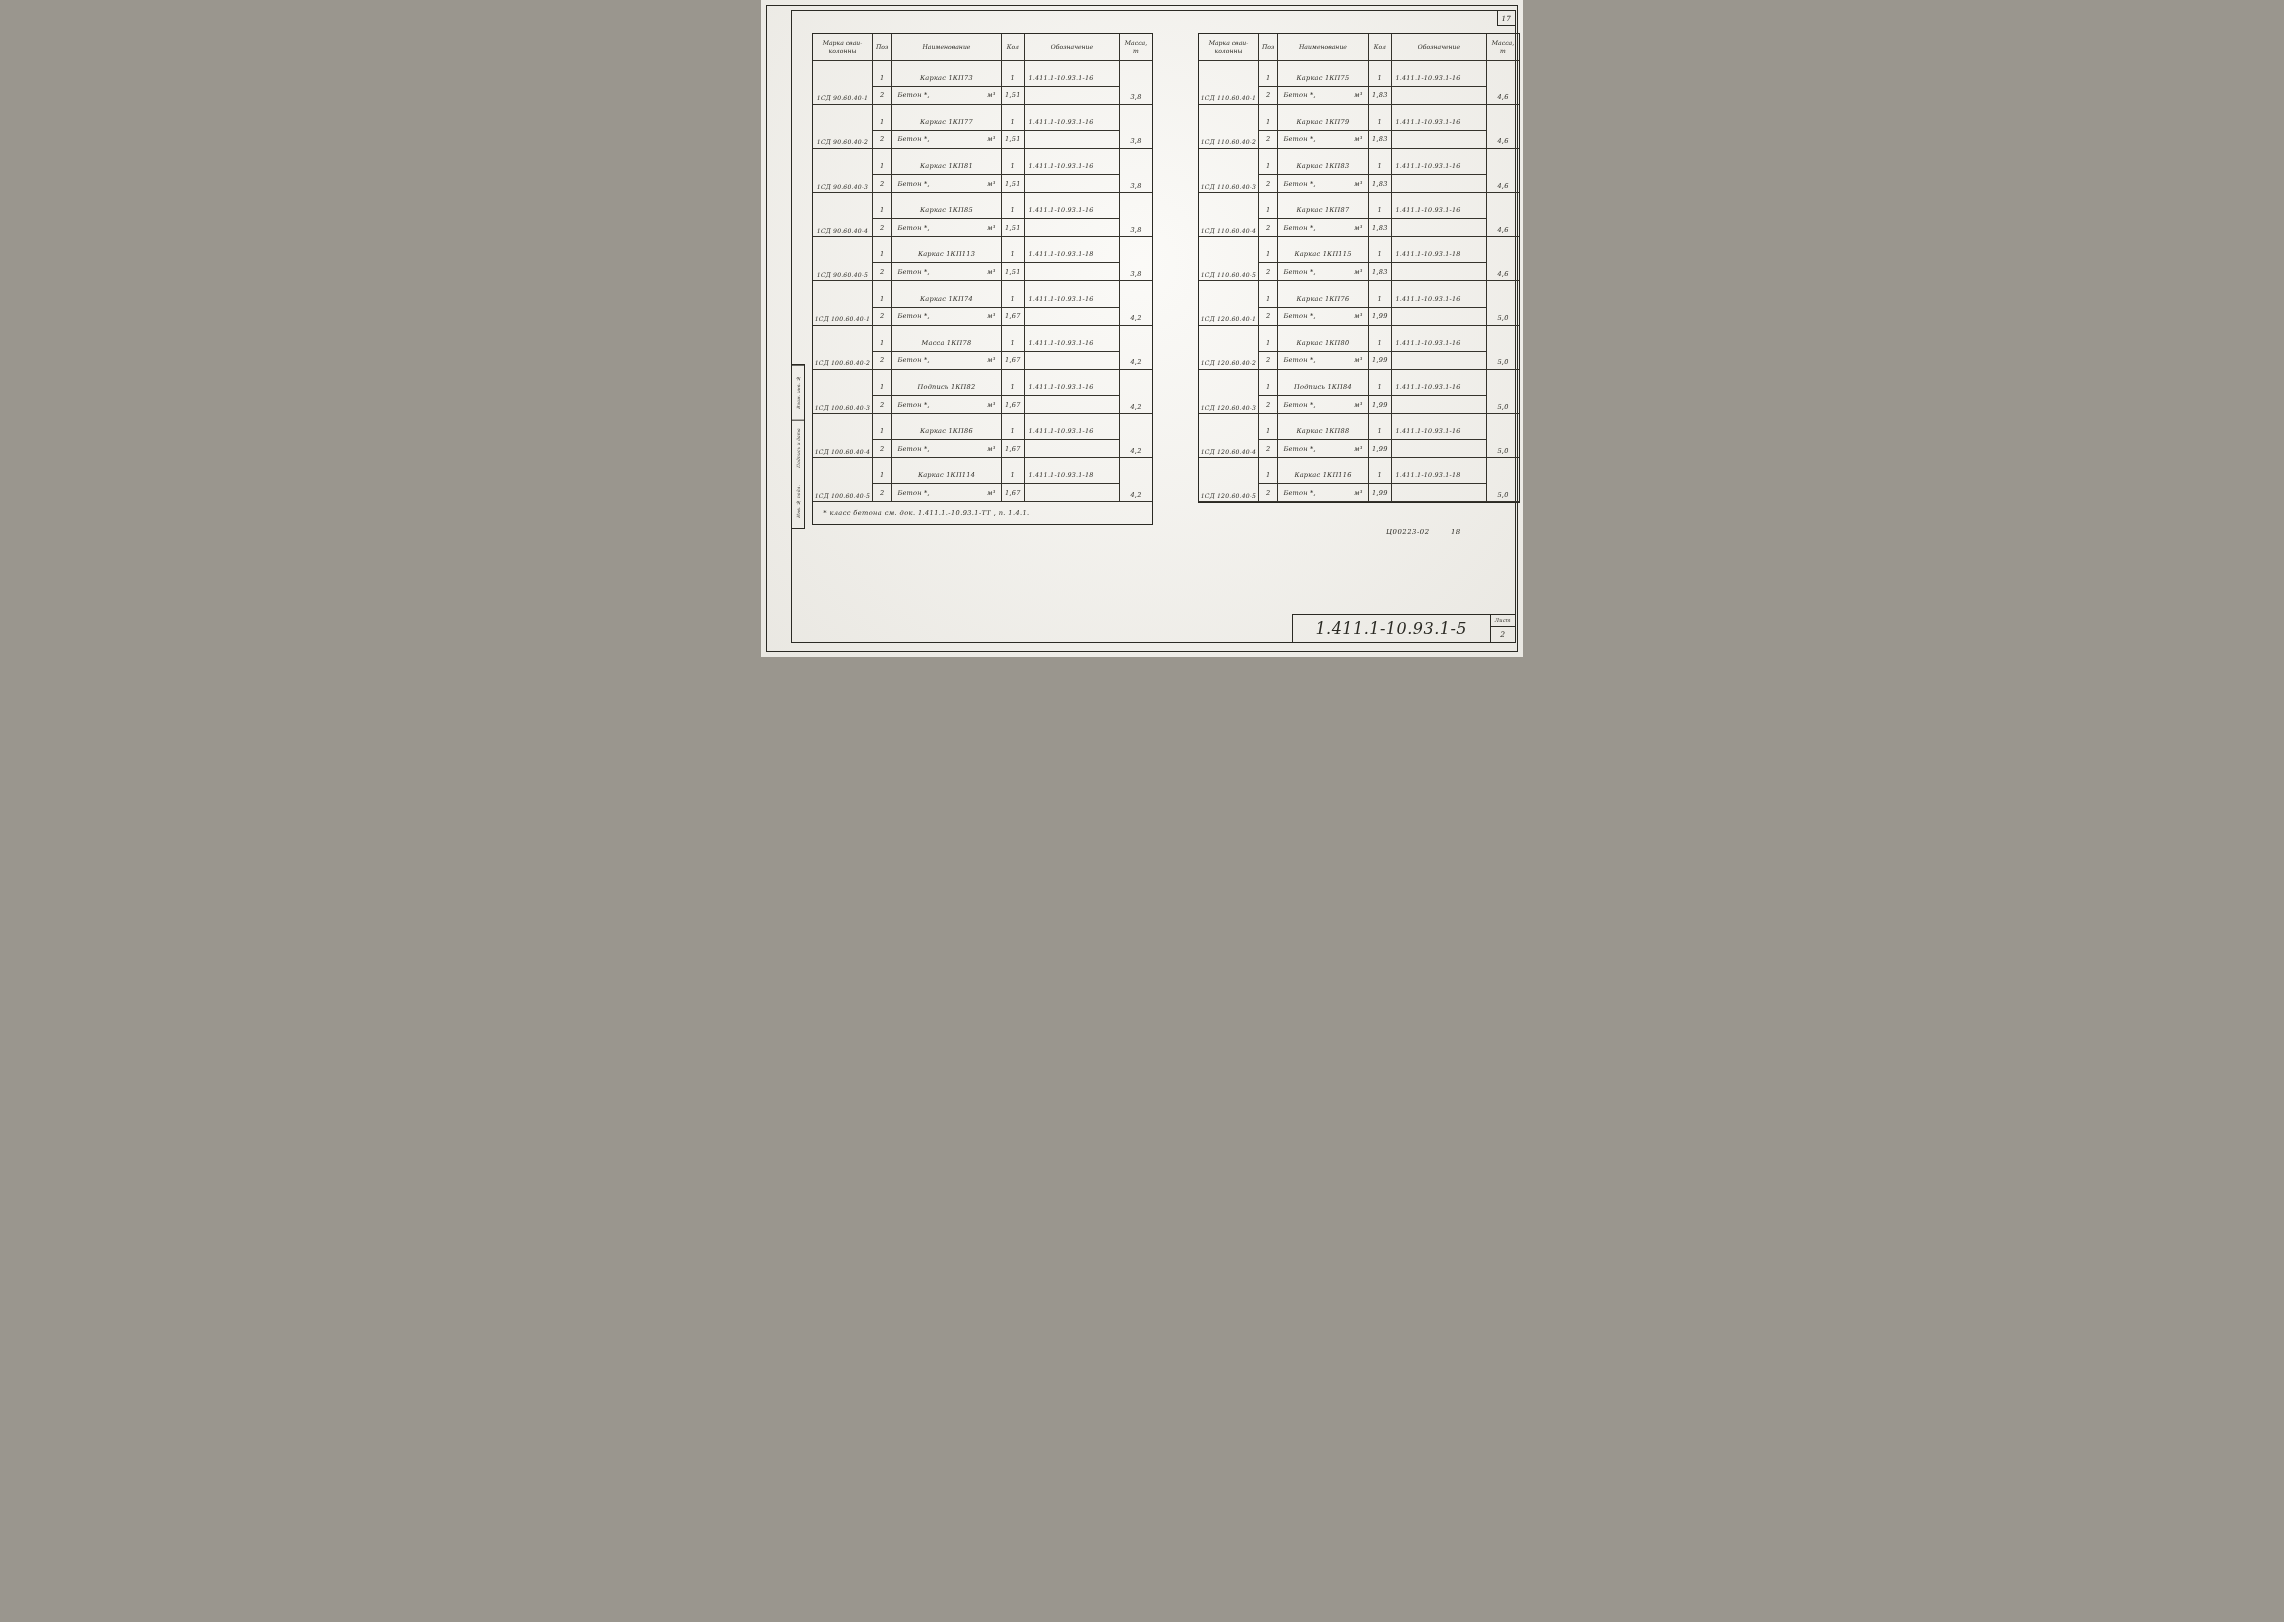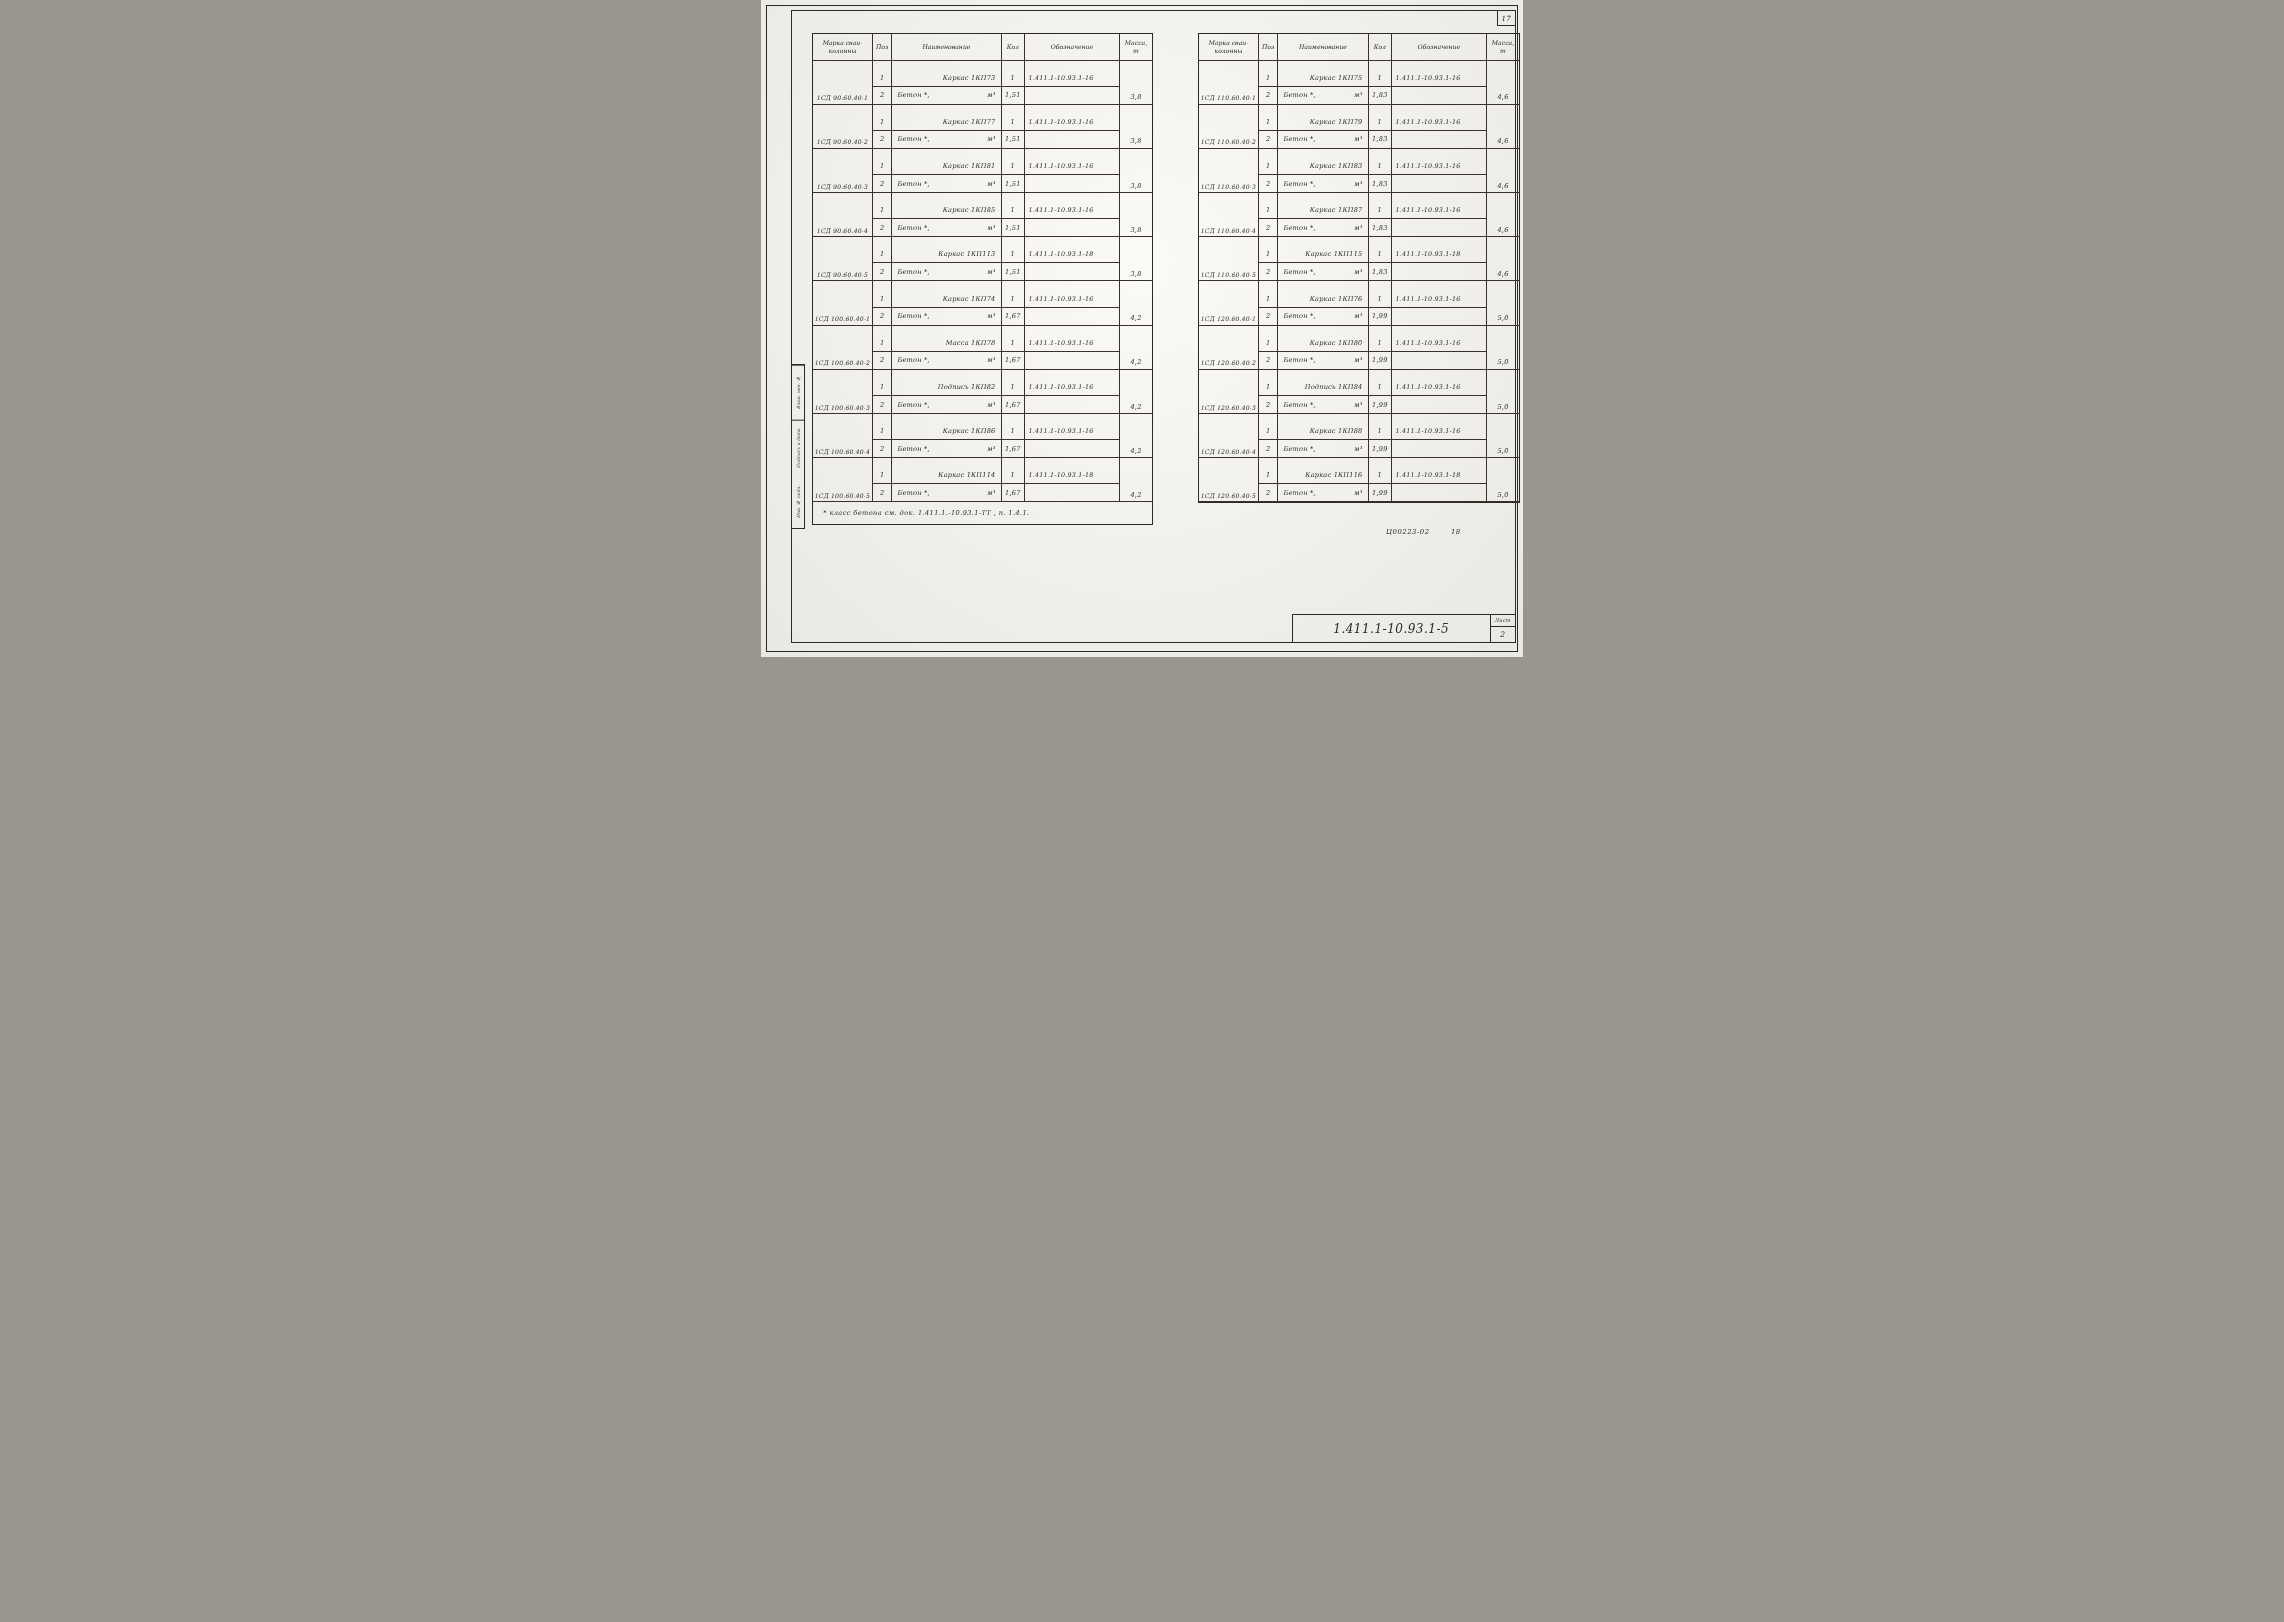--- a/index.html
+++ b/index.html
@@ -87,37 +87,37 @@
     align-items:flex-end;justify-content:center;
     padding-bottom:2.5px;
     margin-top:20px;
   }
   .sp{grid-row:1;}
   .c2{grid-column:2}.c3{grid-column:3}.c4{grid-column:4}.c5{grid-column:5}
   .r1{grid-row:2;border-bottom:0.7px solid var(--line);}
   .r2{grid-row:3;}
   .cell.poz{justify-content:center;}
   .cell.kol{justify-content:center;}
-  .cell.name{padding:0 5.1px;justify-content:flex-end;}
+  .cell.name{padding:0 5.1px;justify-content:center;}
   .cell.name.r2{justify-content:space-between;}
   .cell.des{padding-left:3.6px;font-size:6.4px;}
   .unit{margin-left:4.1px;}
   .note-row{
     height:21.4px;display:flex;align-items:center;
     padding-left:10.2px;font-size:6.6px;letter-spacing:0.4px;
   }
   
   .title-block{
     position:absolute;right:7.1px;bottom:14.2px;width:222px;height:26.5px;
     border:1px solid var(--ink);
     display:flex;background:transparent;
   }
   .title-code{
     flex:1;display:flex;align-items:center;justify-content:center;
-    font-size:12px;letter-spacing:0.5px;
+    font-size:16px;letter-spacing:0.5px;
   }
   .list-box{
     width:24.4px;border-left:0.8px solid var(--ink);
     display:flex;flex-direction:column;
   }
   .list-label{
     height:10.2px;border-bottom:0.7px solid var(--ink);
     display:flex;align-items:center;justify-content:center;font-size:5.1px;
   }
   .list-value{

